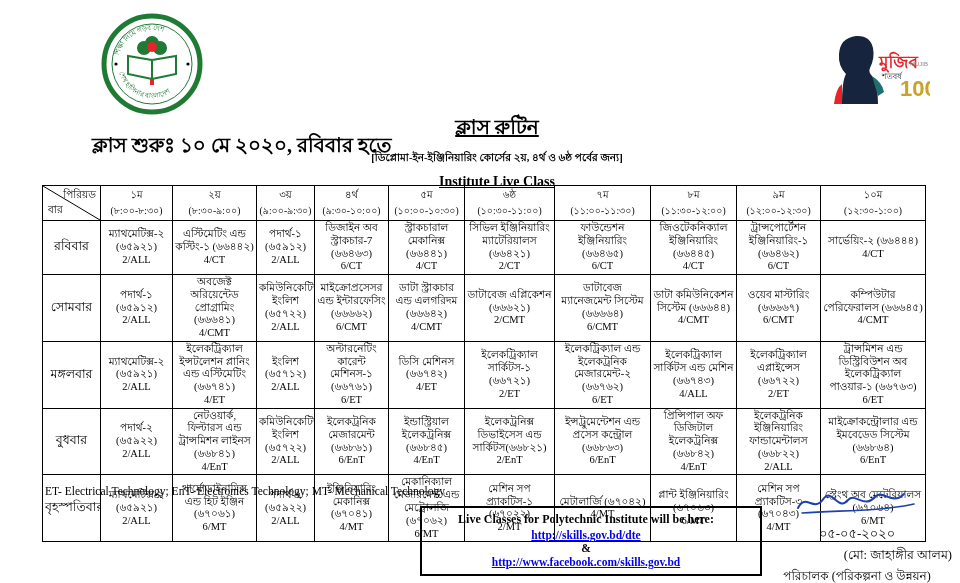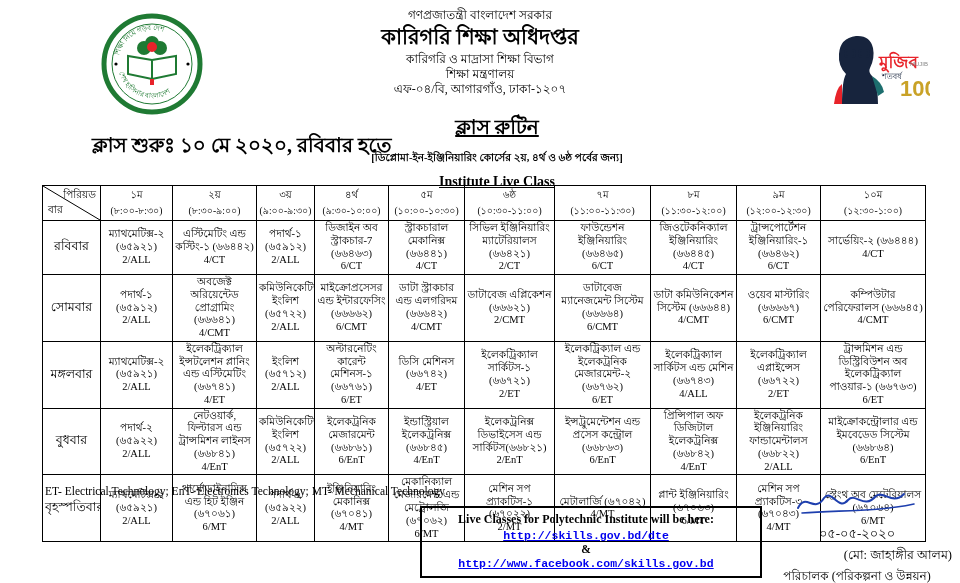--- a/index.html
+++ b/index.html
@@ -42,21 +42,21 @@
   th.corner{position:relative;padding:0;}
   th.corner svg{position:absolute;left:0;top:0;width:100%;height:100%;}
   .corner-period{position:absolute;top:1px;right:4px;font-size:10.5px;}
   .corner-day{position:absolute;bottom:1px;left:5px;font-size:10.5px;}
 
   
   .legend{position:absolute;left:45px;top:484px;font-size:11.5px;line-height:1.3;}
   .live-box{position:absolute;left:420px;top:506px;width:316px;border:2px solid #000;
             text-align:center;padding:4px 16px 6px 6px;}
   .live-title{font-size:12px;font-weight:bold;}
-  .live-link{font-size:11.5px;font-weight:bold;text-decoration:underline;display:block;margin-top:2px;font-family:Liberation Mono, monospace;}
+  .live-link{font-size:11.5px;font-weight:bold;text-decoration:underline;display:block;margin-top:2px;}
   .amp{font-size:11.5px;font-weight:bold;margin-top:1px;}
   .sign-block{position:absolute;left:762px;top:486px;width:190px;text-align:center;}
   .sign-date{font-size:13px;margin-top:2px;}
   .sign-name{font-size:12.5px;margin-top:1px;text-align:right;}
   .sign-title{font-size:12px;margin-top:1px;}
 </style>
 </head>
 <body>
 
 <div class="page">
@@ -80,27 +80,20 @@
       <circle cx="52" cy="31" r="7" fill="#1f7a33"></circle>
       <circle cx="52" cy="35" r="5" fill="#e8232a"></circle>
       <path d="M52,48 L28,44 L28,62 L52,67 Z" fill="#ffffff" stroke="#1f7a33" stroke-width="2"></path>
       <path d="M52,48 L76,44 L76,62 L52,67 Z" fill="#ffffff" stroke="#1f7a33" stroke-width="2"></path>
       <rect x="50" y="67" width="4" height="6" fill="#e8232a"></rect>
       <circle cx="16" cy="52" r="1.6" fill="#000"></circle>
       <circle cx="88" cy="52" r="1.6" fill="#000"></circle>
     </svg>
   </div>
 
-  <div class="gov-header">
-    <div class="gov-l1">গণপ্রজাতন্ত্রী বাংলাদেশ সরকার</div>
-    <div class="gov-l2">কারিগরি শিক্ষা অধিদপ্তর</div>
-    <div class="gov-l3">কারিগরি ও মাদ্রাসা শিক্ষা বিভাগ</div>
-    <div class="gov-l4">শিক্ষা মন্ত্রণালয়</div>
-    <div class="gov-l5">এফ-০৪/বি, আগারগাঁও, ঢাকা-১২০৭</div>
-  </div>
 
   <div class="logo-right">
     <svg width="118" height="88" viewBox="0 0 118 88">
       <path d="M30,78 Q30,55 34,48 Q26,40 27,28 Q28,12 44,10 Q58,9 61,22 Q63,32 58,42 Q56,46 60,50 Q66,58 66,78 Z" fill="#17243d"></path>
       <path d="M30,78 L22,78 Q24,62 30,58 Z" fill="#e8232a"></path>
       <path d="M60,50 Q70,56 72,66 L66,70 Z" fill="#1d6e6e"></path>
       <rect x="33" y="24" width="10" height="7" rx="3" fill="none" stroke="#17243d" stroke-width="2"></rect>
       <rect x="47" y="24" width="10" height="7" rx="3" fill="none" stroke="#17243d" stroke-width="2"></rect>
       <text x="67" y="42" font-size="17" font-weight="bold" fill="#e8232a" font-family="Liberation Serif, serif">মুজিব</text>
       <text x="70" y="53" font-size="8" fill="#17243d" font-family="Liberation Serif, serif">শতবর্ষ</text>

